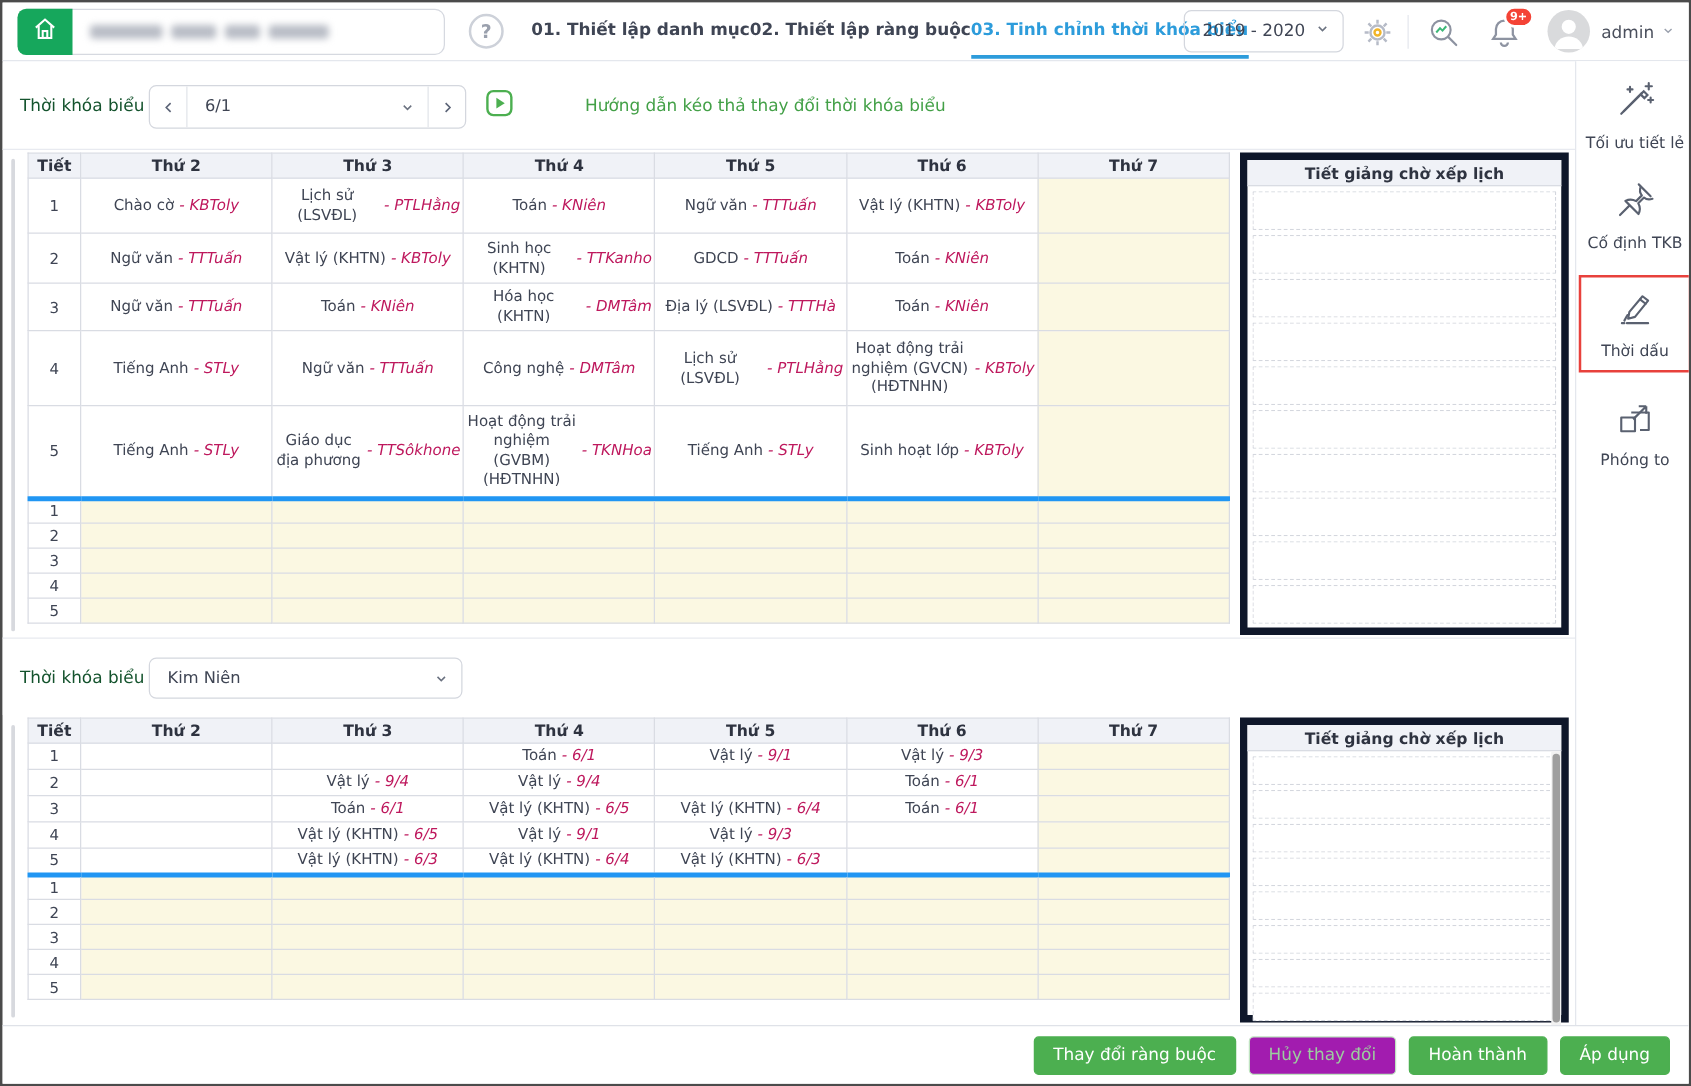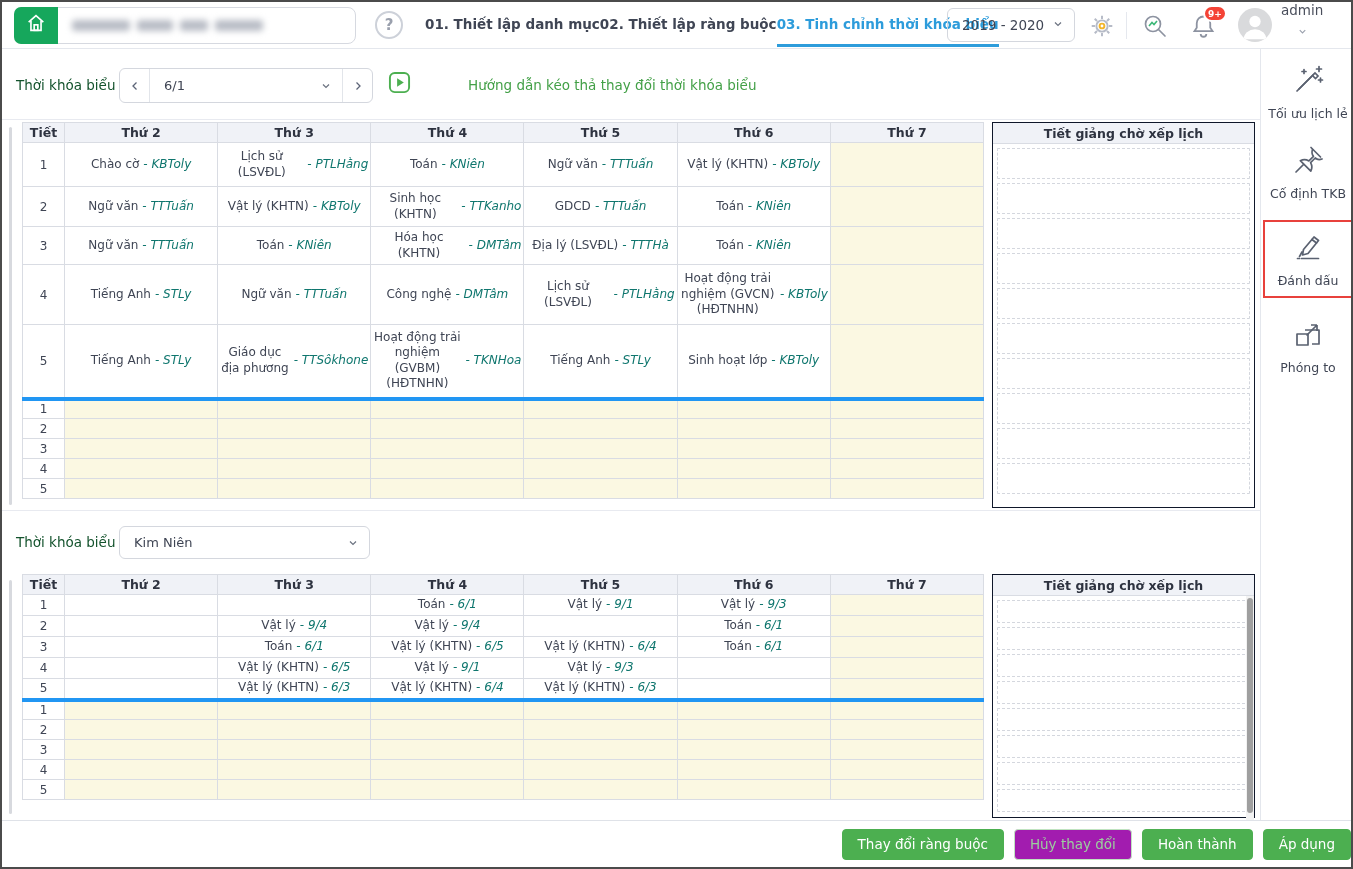--- a/index.html
+++ b/index.html
@@ -16,21 +16,21 @@
   .help-btn { position:absolute; left:373px; top:9px; width:28px; height:28px; border:2px solid #cdd1d9; border-radius:50%; color:#9aa0ad; font-weight:bold; font-size:15px; display:flex; align-items:center; justify-content:center; }
   .tabs { position:absolute; left:423px; top:0; height:45px; display:flex; }
   .tab { display:flex; align-items:center; font-size:13.5px; font-weight:bold; color:#3f4554; height:100%; border-bottom:3px solid transparent; padding-top:2px; cursor:pointer; white-space:nowrap; }
   .tab.active { color:#2d9cdb; border-bottom-color:#2d9cdb; }
   .year-select { position:absolute; left:945px; top:6px; width:128px; height:34px; border:1px solid #d4d7de; border-radius:6px; display:flex; align-items:center; justify-content:space-between; padding:0 10px 0 14px; font-size:13.5px; cursor:pointer; }
   .hdr-ic { position:absolute; top:11px; cursor:pointer; }
   .hdr-divider { position:absolute; left:1124px; top:10px; width:1px; height:27px; background:#e5e8ee; }
   .bell-wrap { position:absolute; left:1188px; top:10px; width:30px; height:30px; }
   .badge { position:absolute; top:-7px; left:13px; min-width:18px; height:17px; padding:0 3px; background:#f44336; border:2px solid #fff; border-radius:9px; color:#fff; font-size:9px; font-weight:bold; display:flex; align-items:center; justify-content:center; }
   .avatar { position:absolute; left:1236px; top:6px; width:34px; height:34px; border-radius:50%; background:#d9dadc; overflow:hidden; display:flex; align-items:center; justify-content:center; }
-  .admin { position:absolute; left:1279px; top:0; height:47px; display:flex; align-items:center; gap:6px; font-size:13.5px; color:#4a4f5c; cursor:pointer;flex-direction:column; }
+  .admin { position:absolute; left:1279px; top:0; height:47px; display:flex; align-items:center; gap:6px; font-size:13.5px; color:#4a4f5c; cursor:pointer; }
 
   
   .toolbar1 { position:absolute; top:48px; left:0; width:1258px; height:70px; border-bottom:1px solid #e8eaf0; background:#fff; }
   .tb-label { position:absolute; left:14px; top:0; height:100%; display:flex; align-items:center; font-size:13.5px; color:#14532d; }
   .pager { position:absolute; left:117px; top:18px; height:35px; display:flex; border:1px solid #d4d7de; border-radius:6px; overflow:hidden; background:#fff; }
   .pg-btn { width:30px; display:flex; align-items:center; justify-content:center; cursor:pointer; }
   .pg-btn.prev { border-right:1px solid #e2e5ea; }
   .pg-btn.next { border-left:1px solid #e2e5ea; }
   .pg-sel { width:192px; display:flex; align-items:center; justify-content:space-between; padding:0 10px 0 14px; font-size:13px; cursor:pointer; }
   .guide { position:absolute; left:386px; top:0; height:100%; display:flex; align-items:center; gap:9px; cursor:pointer; }
@@ -42,40 +42,40 @@
   .scroll-track { position:absolute; width:3px; background:#d7d9de; border-radius:2px; }
   table.tt { position:absolute; left:20px; border-collapse:collapse; table-layout:fixed; width:962px; background:#fff; }
   .tt th, .tt td { border:1px solid #d9dce3; padding:0 2px; text-align:center; vertical-align:middle; }
   .tt th { height:20px; background:#f0f2f7; font-size:12.5px; color:#2e3340; font-weight:bold; }
   .tt td { font-size:12px; color:#3f4554; }
   .tt td.free { background:#fbf8e2; }
   .tt tr.pm td { height:20px; }
   .tt tr.blue-top td { border-top:4px solid #2196f3; }
   .cw { display:flex; align-items:center; justify-content:center; gap:4px; line-height:1.3; }
   .subj { max-width:104px; }
-  .ref { font-style:italic; color:#0f766e; white-space:nowrap; }
+  .ref { font-style:italic; color:#be185d; white-space:nowrap; }
   .ref::before { content:"- "; }
 
   
-  .waiting { position:absolute; left:990px; width:263px; border:1px solid #0f172a; background:#fff; }
+  .waiting { position:absolute; left:990px; width:263px; border:6px solid #0f172a; background:#fff; }
   .wh { height:21px; background:#f0f2f7; border-bottom:1px solid #d9dce3; font-size:12.5px; font-weight:bold; color:#2e3340; display:flex; align-items:center; justify-content:center; }
   .wbody { position:relative; padding:4px; overflow:hidden; }
   .slot { border:1px dashed #d4d7de; border-radius:1px; margin-bottom:4px; background:#fff; }
   .vscroll { position:absolute; right:0; top:0; bottom:0; width:8px; background:#f2f2f2; }
   .vthumb { position:absolute; top:2px; right:1px; width:6px; height:96%; background:#9f9f9f; border-radius:3px; }
 
   
   .sidebar { position:absolute; left:1258px; top:47px; width:95px; height:775px; border-left:1px solid #e4e7ed; background:#fff; display:flex; flex-direction:column; align-items:center; padding-top:11px; gap:16px; }
   .side-item { width:90px; text-align:center; cursor:pointer; padding:3px 2px; }
   .side-item.hl { border:2px solid #e8413c; padding:8px 2px; }
   .side-label { font-size:12.5px; color:#3f4554; margin-top:5px; }
   .side-ic svg { display:inline-block; }
 
   
-  .footer { position:absolute; left:0; bottom:0; width:100%; height:47px; border-top:1px solid #dfe2e8; background:#fff; display:flex; align-items:center; justify-content:flex-end; gap:10px; }
+  .footer { position:absolute; left:0; bottom:0; width:100%; height:47px; border-top:1px solid #dfe2e8; background:#fff; display:flex; align-items:center; justify-content:flex-end; gap:10px; padding-right:15px; }
   .btn { height:31px; padding:0 15px; border-radius:4px; font-size:13.5px; font-family:inherit; cursor:pointer; }
   .btn.filled { background:#4caf50; border:1px solid #4caf50; color:#fff; }
   .btn.outlined { background:#a21caf; border:1px solid #bfe3c0; color:#9ccf9e; }
 </style>
 </head>
 <body>
 
 <div class="app">
 
   <div class="hdr">
@@ -677,36 +677,36 @@
   <aside class="sidebar">
       <div class="side-item"><span class="side-ic"><svg width="34" height="34" viewBox="0 0 34 34" fill="none">
             <g stroke="#5a6170" stroke-width="1.7" stroke-linecap="round">
               <path d="M6 28 L20.5 13.5"></path>
               <path d="M8 26 L22.5 11.5"></path>
               <path d="M21.5 12.5 l2.5-2.5 3 3 -2.5 2.5z"></path>
               <path d="M28 3.5 v5 M25.5 6 h5"></path>
               <path d="M29.5 15 v4 M27.5 17 h4"></path>
               <path d="M13 6.5 v4 M11 8.5 h4"></path>
             </g>
-          </svg></span><div class="side-label">Tối ưu lịch lẻ</div></div>
+          </svg></span><div class="side-label">Tối ưu tiết lẻ</div></div>
       <div class="side-item"><span class="side-ic"><svg width="34" height="34" viewBox="0 0 34 34" fill="none">
             <g stroke="#5a6170" stroke-width="1.7" stroke-linecap="round" stroke-linejoin="round">
               <path d="M20 4.5 l9.5 9.5"></path>
               <path d="M21.5 6.5 c-1 2.8-.8 4.8 1 6.8 l-4.6 4.6 c-2.8-1.6-5.8-1.6-8.6-.2 l10.5 10.5 c1.4-2.8 1.4-5.8-.2-8.6 l4.6-4.6 c2 1.8 4 2 6.8 1"></path>
               <path d="M12.5 21.5 L5 29"></path>
             </g>
           </svg></span><div class="side-label">Cố định TKB</div></div>
       <div class="side-item hl"><span class="side-ic"><svg width="34" height="34" viewBox="0 0 34 34" fill="none">
             <g stroke="#5a6170" stroke-width="1.7" stroke-linecap="round" stroke-linejoin="round">
               <path d="M12.5 19.5 L23 7 l4.5 3.5 -10.5 13 -5.5 1.5z"></path>
               <path d="M21 9.5 l4.5 3.5"></path>
               <path d="M11 22 l-2.5 4.5"></path>
               <path d="M6.5 28.5 h2 M10.5 28.5 h17"></path>
             </g>
-          </svg></span><div class="side-label">Đánh dấu</div></div>
+          </svg></span><div class="side-label">Thời dấu</div></div>
       <div class="side-item"><span class="side-ic"><svg width="34" height="34" viewBox="0 0 34 34" fill="none">
             <g stroke="#5a6170" stroke-width="1.7" stroke-linejoin="round">
               <rect x="6" y="17" width="11" height="11"></rect>
               <path d="M14 13 h14 v14 h-7"></path>
               <path d="M15.5 18.5 L26 8 M26 8 h-6 M26 8 v6"></path>
             </g>
           </svg></span><div class="side-label">Phóng to</div></div>
     </aside>
 
   <footer class="footer">

